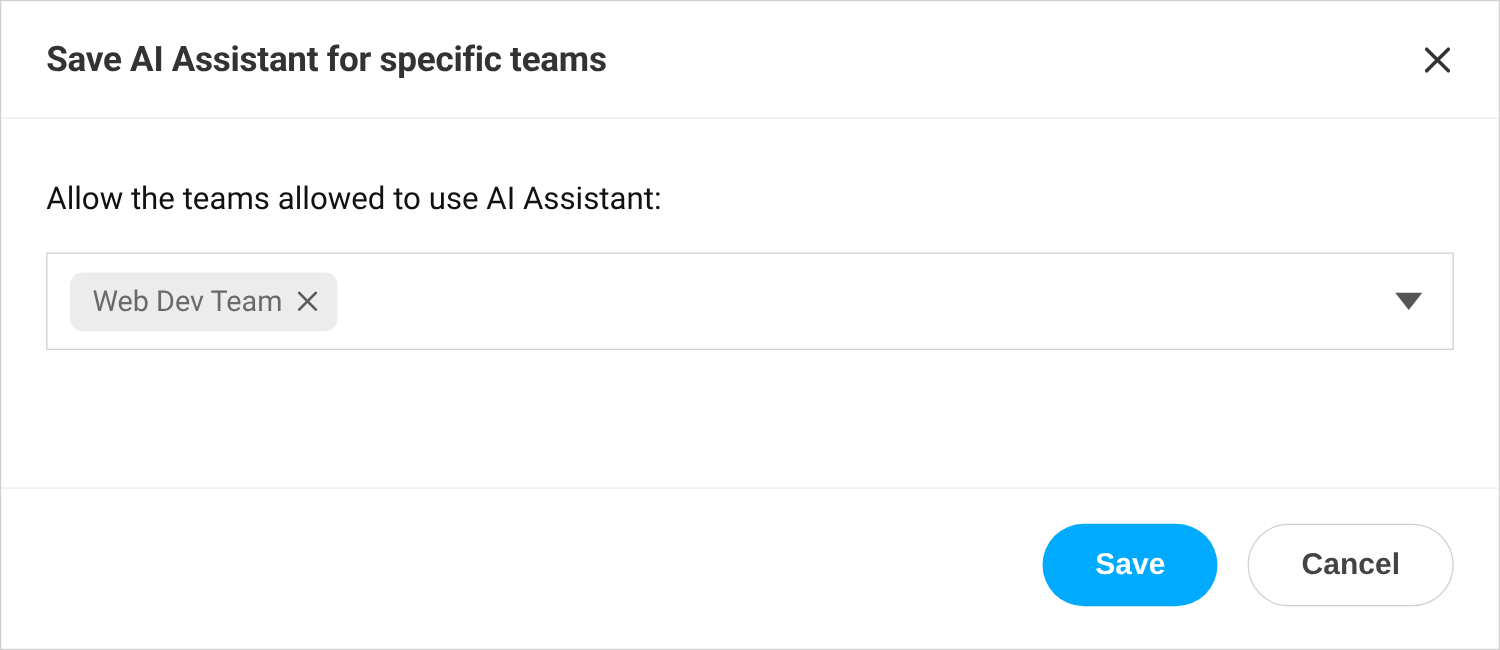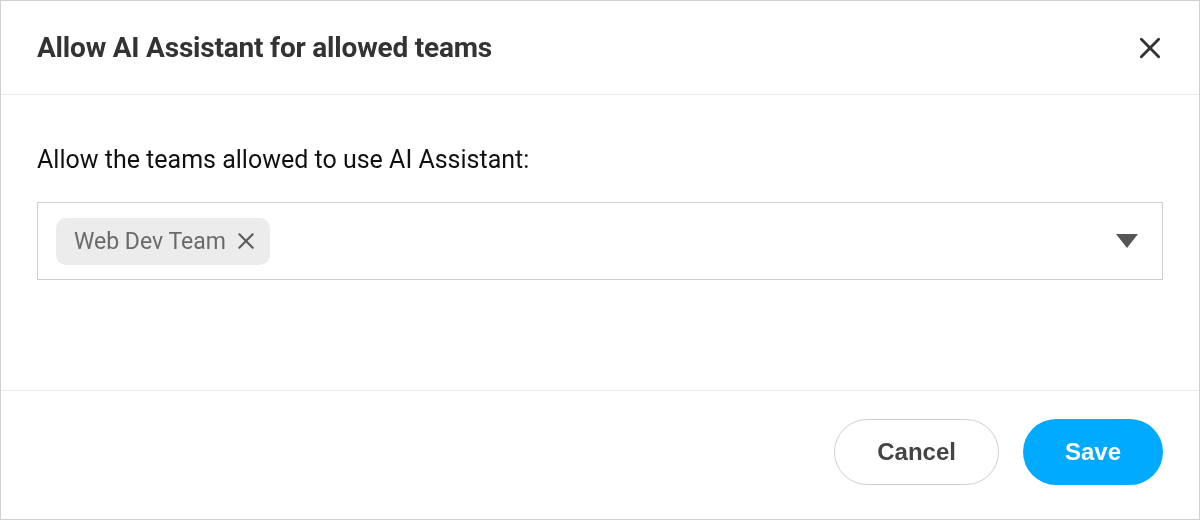--- a/index.html
+++ b/index.html
@@ -134,21 +134,21 @@
     .btn-primary {
       background: #00aaff;
       color: #ffffff;
     }
   </style>
 </head>
 <body>
 
 <div class="modal">
   <div class="modal-header">
-    <h1 class="modal-title">Allow AI Assistant for allowed teams</h1>
+    <h1 class="modal-title">Save AI Assistant for specific teams</h1>
     <div class="close-icon">
       <svg viewBox="0 0 24 24" fill="none" stroke="currentColor" stroke-width="2.6" stroke-linecap="round">
         <line x1="4" y1="4" x2="20" y2="20"></line>
         <line x1="20" y1="4" x2="4" y2="20"></line>
       </svg>
     </div>
   </div>
 
   <div class="modal-body">
     <div class="select-label">Allow the teams allowed to use AI Assistant:</div>
@@ -166,16 +166,16 @@
       </div>
       <div class="dropdown-caret">
         <svg viewBox="0 0 22 14" fill="currentColor">
           <polygon points="0,0 22,0 11,14"></polygon>
         </svg>
       </div>
     </div>
   </div>
 
   <div class="modal-footer">
+    <button class="btn btn-primary">Save</button>
     <button class="btn btn-secondary">Cancel</button>
-    <button class="btn btn-primary">Save</button>
   </div>
 </div>
 
 </body></html>

